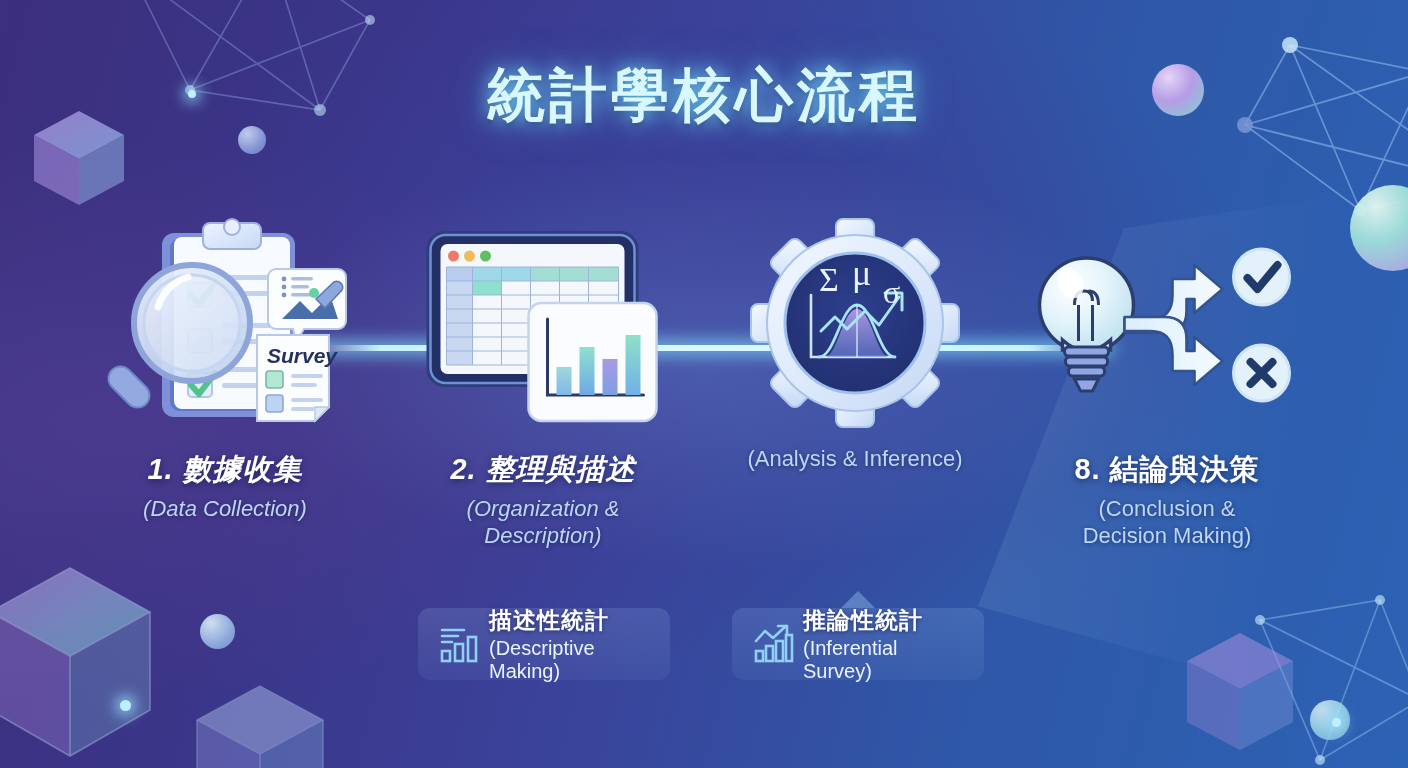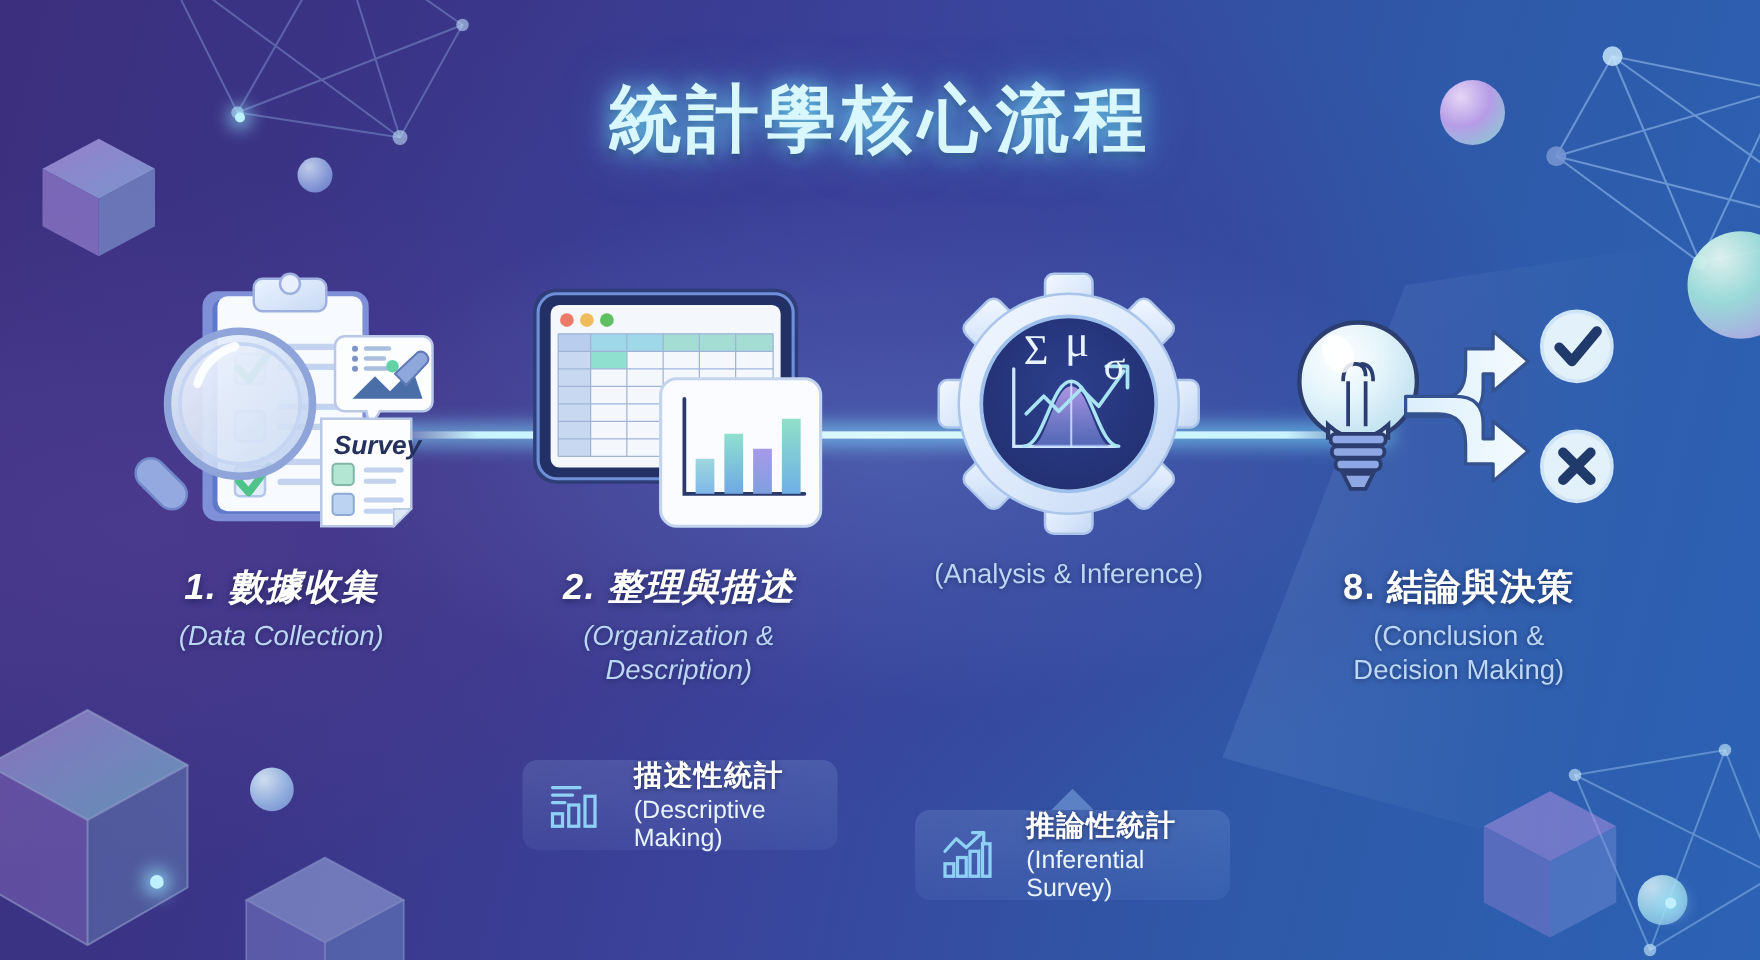--- a/index.html
+++ b/index.html
@@ -62,21 +62,21 @@
     margin-top:10px;
   }
   .step-sub {
     font-size:22px; color:#bcd6f5; line-height:1.22; margin-top:6px;
     text-shadow:0 1px 4px rgba(10,20,60,.5);
   }
   
   .badge {
     position:absolute; height:72px; border-radius:12px;
     background:linear-gradient(180deg, rgba(180,215,255,.15), rgba(160,200,255,.07));
-    display:flex; align-items:center; gap:27px; padding:0 20px;
+    display:flex; align-items:center; gap:9px; padding:0 20px;
   }
   .badge-text { text-align:left; }
   .badge-cn { font-size:23px; font-weight:bold; color:#ffffff; letter-spacing:1px;
               text-shadow:0 1px 4px rgba(10,20,60,.6); }
   .badge-en { font-size:20px; color:#eaf4ff; margin-top:1px; }
   .badge-caret {
     position:absolute; top:-17px; left:50%; margin-left:-17px;
     width:0;height:0;border-left:17px solid transparent;border-right:17px solid transparent;
     border-bottom:17px solid rgba(150,195,245,.42);
   }
@@ -474,21 +474,21 @@
         <rect x="17" y="21" width="8" height="17"></rect>
         <rect x="30" y="14" width="8" height="24"></rect>
       </g>
     </svg>
     <div class="badge-text">
       <div class="badge-cn">描述性統計</div>
       <div class="badge-en">(Descriptive Making)</div>
     </div>
   </div>
 
-  <div class="badge" style="left:732px;top:608px;width:252px;margin-top:40px;">
+  <div class="badge" style="left:732px;top:608px;width:252px;">
     <div class="badge-caret"></div>
     <svg width="42" height="42" viewBox="0 0 42 42">
       <g stroke="#8fd0f5" stroke-width="2.6" fill="none" stroke-linecap="round" stroke-linejoin="round">
         <path d="M4 18 L13 8 L21 15 L34 3"></path>
         <path d="M26 3 h9 v9"></path>
       </g>
       <g stroke="#8fd0f5" stroke-width="2.6" fill="none">
         <rect x="4" y="28" width="7" height="10"></rect>
         <rect x="14" y="23" width="7" height="15"></rect>
         <rect x="24" y="18" width="7" height="20"></rect>

